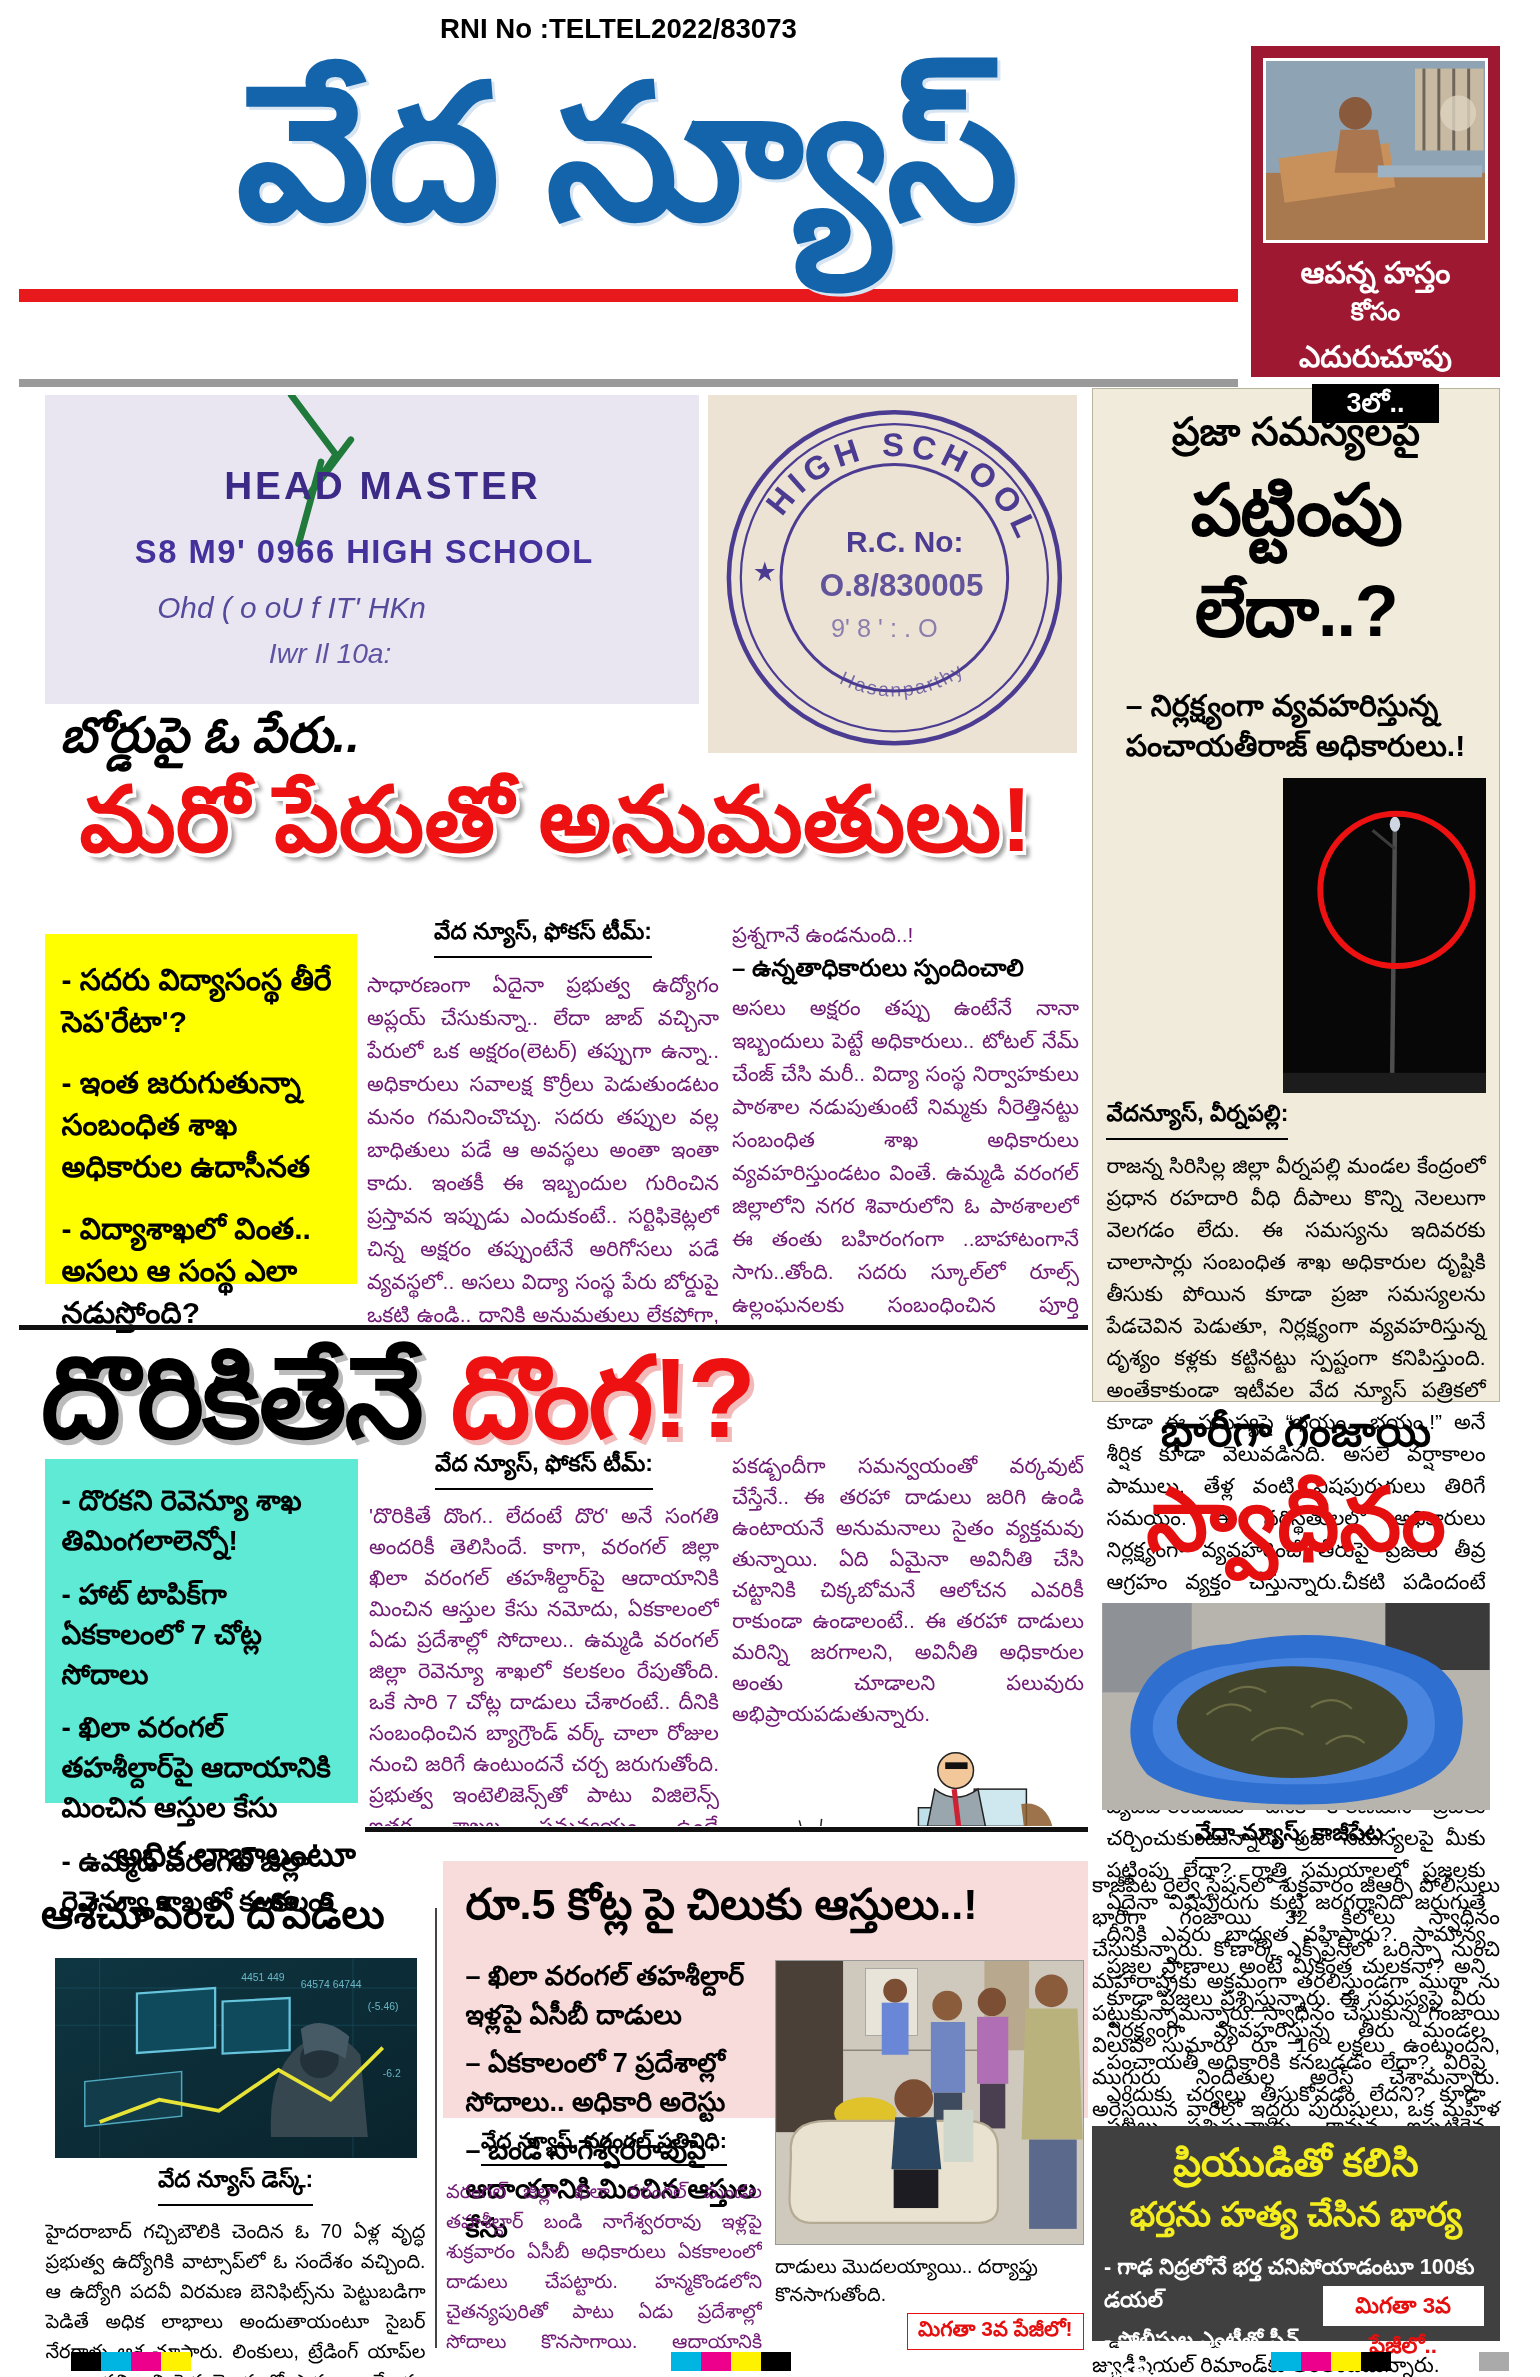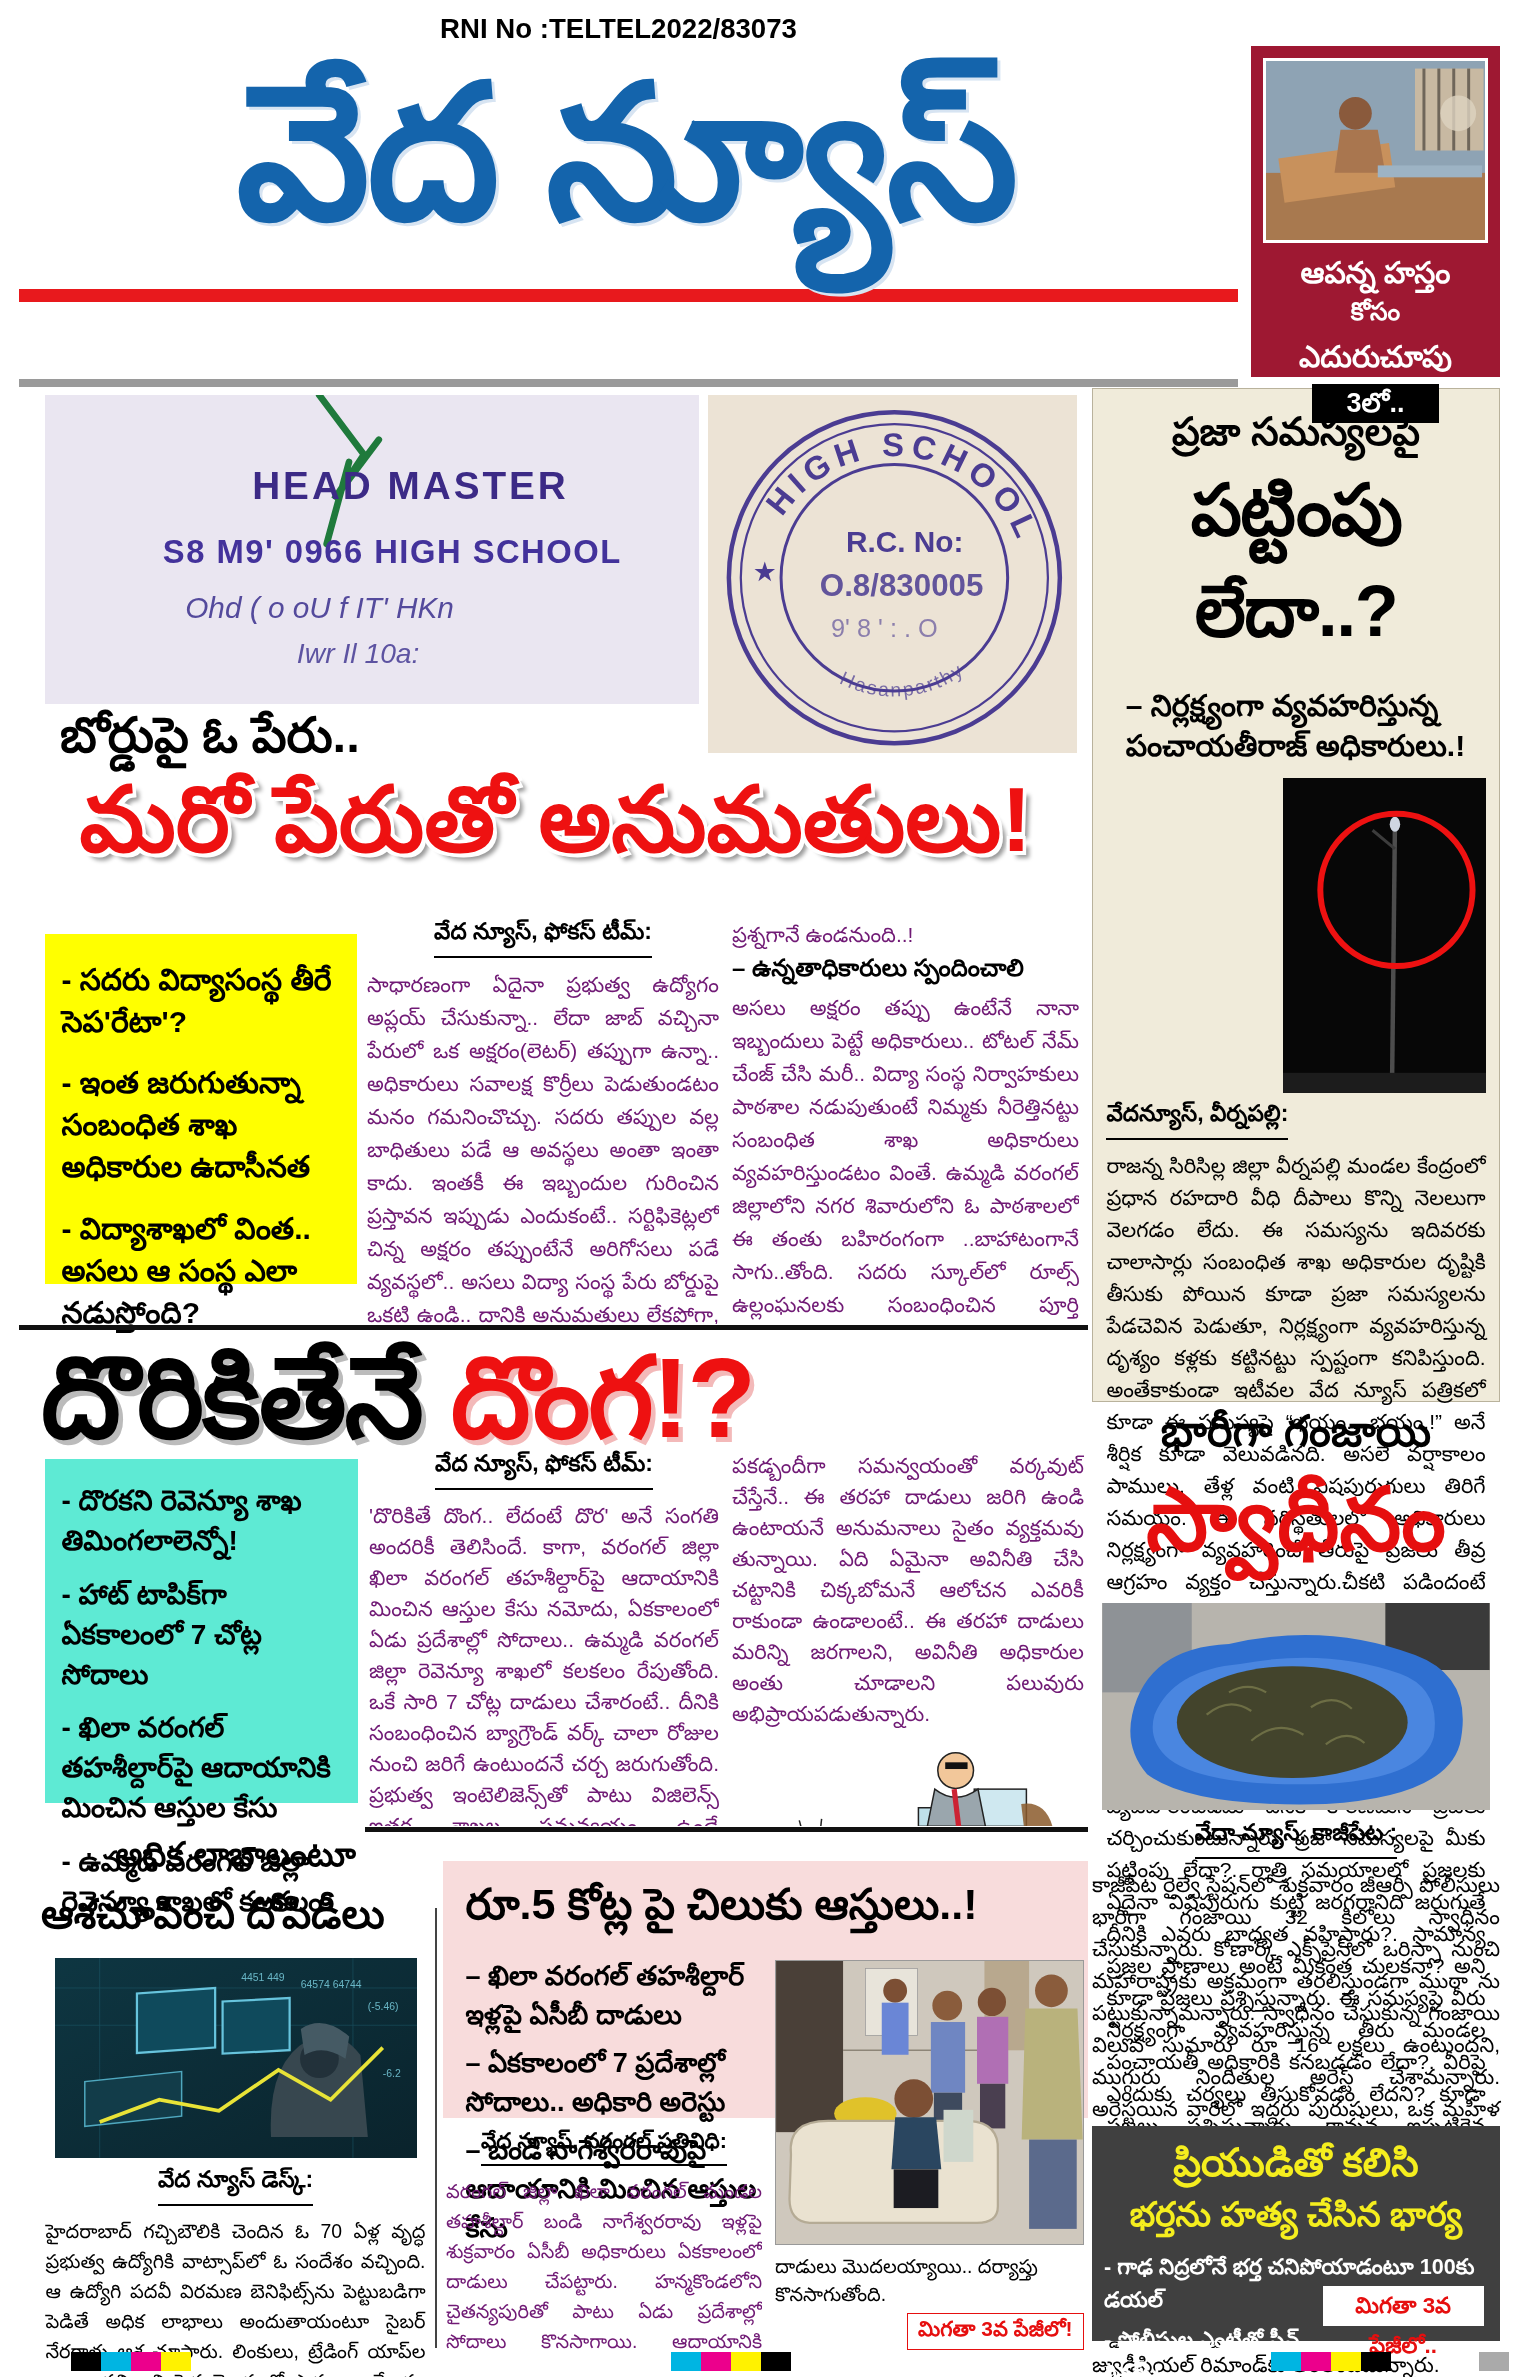--- a/index.html
+++ b/index.html
@@ -22,24 +22,24 @@
 
   
   .promo{top:46px;left:1251px;width:249px;height:331px;background:#9e1832;z-index:4;padding:12px;}
   .promo-photo{width:225px;height:185px;background:#8ea3b4;border:3px solid #fff;overflow:hidden;}
   .promo-line{color:#fff;font-weight:bold;text-align:center;font-size:30px;line-height:39px;}
   .promo-line.small{font-size:25px;}
   .promo-ref{margin:7.5px auto 0;width:127px;height:39px;background:#000;color:#fff;font-weight:bold;
              font-size:27px;text-align:center;line-height:39px;}
 
   
-  .stampL{top:395px;left:45px;width:654px;height:309px;background:#eae6f1;overflow:hidden;padding-left:28px;}
+  .stampL{top:395px;left:45px;width:654px;height:309px;background:#eae6f1;overflow:hidden;}
   .stampR{top:395px;left:708px;width:369px;height:358px;background:#ece3d5;overflow:hidden;}
   .kicker{top:707px;left:60px;width:596px;font-size:49px;font-weight:bold;color:#000;
-          text-shadow:2.2px 2.2px 0 #fff,-1.5px -1.5px 0 #fff;}
+          text-shadow:2.2px 2.2px 0 #fff,-1.5px -1.5px 0 #fff;font-style:italic;}
   .lead-head{top:768px;left:30px;width:1051px;text-align:center;font-size:91px;font-weight:bold;color:#ee1111;
              white-space:nowrap;
              text-shadow:-3px -3px 0 #fff,3px -3px 0 #fff,-3px 3px 0 #fff,3.7px 3.7px 0 #fff,6.7px 6.7px 4.5px #9a9a9a;}
   .yellowbox{top:934px;left:45px;width:312px;height:350px;background:#ffff00;padding:25px 16.4px;}
   .pointlist div{font-size:30px;line-height:42px;font-weight:bold;color:#000;margin-bottom:19.4px;}
   .byline{font-weight:bold;font-size:23px;text-align:center;margin-bottom:10.4px;}
   .byline span{display:inline-block;border-bottom:2.2px solid #000;padding-bottom:6px;}
   .bodytxt{font-size:21px;line-height:33px;text-align:justify;color:#701a75;}
   .colmid{top:918px;left:367px;width:352px;height:406px;overflow:hidden;}
   .colright{top:918px;left:732px;width:347px;height:406px;overflow:hidden;}

